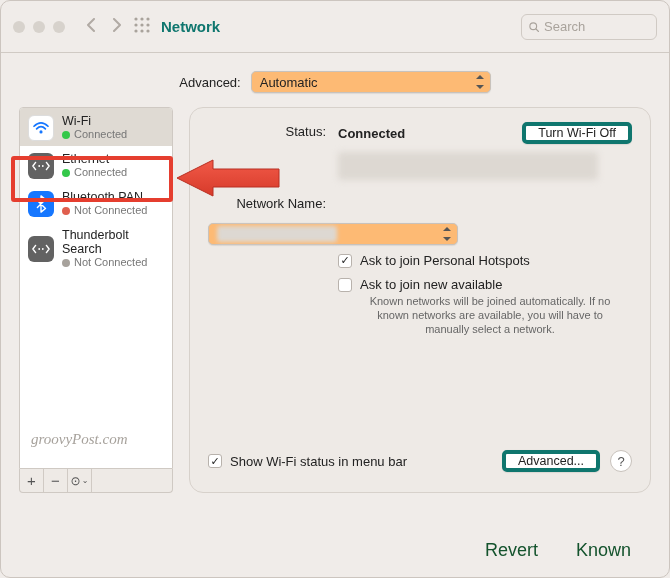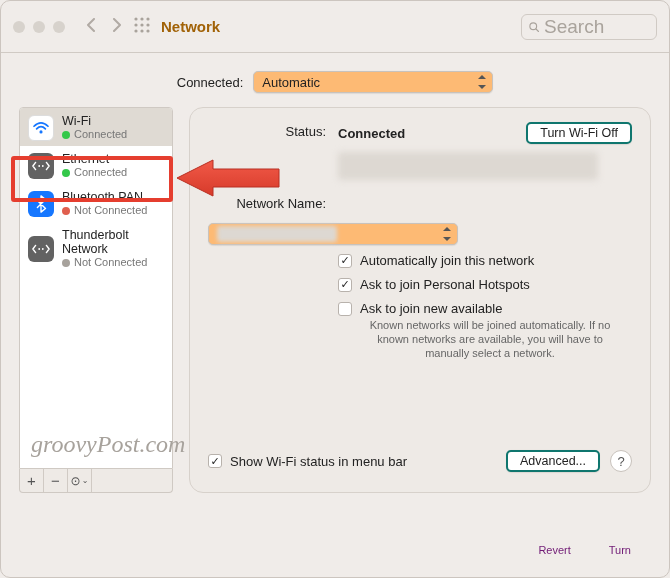--- a/index.html
+++ b/index.html
@@ -24,32 +24,32 @@
     border-bottom: 1px solid #d0cac4;
   }
   .traffic { display: flex; gap: 8px; margin-right: 10px; }
   .traffic span {
     width: 12px; height: 12px; border-radius: 50%;
     background: #d7d2cc;
   }
   .nav-arrows { display: flex; gap: 14px; color: #b1aaa4; }
   .nav-arrows svg { width: 12px; height: 14px; }
   .grid-icon { width: 18px; height: 18px; }
-  .title-txt { font-size: 15px; font-weight: 600; color: #a16207; }
+  .title-txt { font-size: 15px; font-weight: 600; color: #0f766e; }
   .search-box {
     margin-left: auto;
     width: 136px; height: 26px;
     border: 1px solid #d0cac4;
     border-radius: 6px;
     display: flex; align-items: center;
     padding: 0 6px; gap: 4px;
     color: #a9a39c;
   }
   .search-box svg { width: 12px; height: 12px; }
-  .search-box span { font-size: 19px; }
+  .search-box span { font-size: 13px; }
 
   
   .loc-row {
     display: flex; align-items: center; justify-content: center;
     gap: 10px; padding: 18px 0 14px;
   }
   .loc-row .lbl { font-size: 13px; }
   .select {
     height: 22px; min-width: 240px;
     background: #fdba74;
@@ -124,21 +124,21 @@
     padding: 14px 18px 16px;
     height: 386px;
     position: relative;
   }
   .row { display: flex; align-items: flex-start; gap: 12px; margin-bottom: 8px; }
   .row .rlabel { width: 118px; text-align: right; font-size: 13px; padding-top: 2px; }
   .row .rval { flex: 1; }
   .status-row { display: flex; align-items: center; gap: 12px; }
   .status-row .st { font-weight: 600; }
   .btn-white {
-    background: #fff; border: 2px solid #0f766e; border-radius: 5px;
+    background: #fff; border: 4px solid #0f766e; border-radius: 5px;
     height: 22px; padding: 0 12px; font-size: 12.5px;
     display: inline-flex; align-items: center;
     box-shadow: 0 0.5px 1px rgba(0,0,0,.08);
   }
   .blur {
     background: #ddd8d2;
     border-radius: 3px;
     filter: blur(3px);
     -webkit-filter: blur(3px);
     height: 28px; width: 260px;
@@ -167,37 +167,37 @@
     display: flex; align-items: center; justify-content: center;
     font-size: 13px; color: #555;
   }
 
   .footer {
     position: absolute; right: 24px; bottom: 16px;
     display: flex; gap: 10px;
   }
   .btn-flat {
     height: 22px; padding: 0 14px; border-radius: 5px;
-    background: #f0ece9; color: #701a75; font-size: 11px;
+    background: #f0ece9; color: #14532d; font-size: 18px;
     display: inline-flex; align-items: center;
   }
 
   
   .hilite {
     position: absolute;
     border: 4px solid #e53e2f;
     border-radius: 3px;
     pointer-events: none;
   }
   .arrow-svg { position: absolute; pointer-events: none; }
 
   .watermark {
     position: absolute; left: 30px; top: 430px;
     font-family: Georgia, 'Times New Roman', serif;
-    font-style: italic; font-size: 24px; color: #a7a29c;
+    font-style: italic; font-size: 15px; color: #a7a29c;
   }
 </style>
 </head>
 <body>
 
 <div class="toolbar">
   <div class="traffic">
     <span></span>
     <span></span>
     <span></span>
@@ -233,21 +233,21 @@
   <div class="search-box">
     <svg viewBox="0 0 16 16">
       <circle cx="7" cy="7" r="4.5" stroke="#a9a39c" stroke-width="1.5" fill="none"></circle>
       <line x1="11" y1="11" x2="14" y2="14" stroke="#a9a39c" stroke-width="1.5" stroke-linecap="round"></line>
     </svg>
     <span>Search</span>
   </div>
 </div>
 
 <div class="loc-row">
-  <span class="lbl">Connected:</span>
+  <span class="lbl">Advanced:</span>
   <div class="select">
     <span>Automatic</span>
     <span class="updn"></span>
   </div>
 </div>
 
 <div class="main">
   <div class="sidebar-wrap">
     <div class="sidebar">
 
@@ -302,21 +302,21 @@
 
       <div class="sb-item">
         <div class="sb-icon tb">
           <svg width="18" height="12" viewBox="0 0 20 12">
             <path d="M4 2 L1 6 L4 10 M16 2 L19 6 L16 10" stroke="#fff" stroke-width="1.6" fill="none" stroke-linecap="round" stroke-linejoin="round"></path>
             <circle cx="8" cy="6" r="1" fill="#fff"></circle>
               <circle cx="12" cy="6" r="1" fill="#fff"></circle>
           </svg>
         </div>
         <div class="sb-text">
-          <div class="name">Thunderbolt Network</div>
+          <div class="name">Thunderbolt Search</div>
           <div class="stat">
               <span class="dot grey"></span>
               <span>Not Connected</span>
             </div>
         </div>
       </div>
     </div>
     <div class="sb-controls">
       <div class="btn">+</div>
       <div class="btn">−</div>
@@ -344,24 +344,20 @@
       <div class="rlabel">Network Name:</div>
       <div class="rval">
         <div class="select nn-select">
           <div class="blur sm"></div>
           <span class="updn"></span>
         </div>
       </div>
     </div>
 
     <div class="checks">
-      <label class="chk">
-        <span class="box checked"></span>
-        <span>Automatically join this network</span>
-      </label>
       <label class="chk">
         <span class="box checked"></span>
         <span>Ask to join Personal Hotspots</span>
       </label>
       <div>
         <label class="chk">
           <span class="box"></span>
           <span>Ask to join new available</span>
         </label>
         <div class="hint">Known networks will be joined automatically. If no known networks are available, you will have to manually select a network.</div>
@@ -375,21 +371,21 @@
       </label>
       <span style="margin-left:auto;"></span>
       <span class="btn-white">Advanced...</span>
       <span class="help">?</span>
     </div>
   </div>
 </div>
 
 <div class="footer">
   <span class="btn-flat">Revert</span>
-  <span class="btn-flat">Turn</span>
+  <span class="btn-flat">Known</span>
 </div>
 
 <div class="watermark">groovyPost.com</div>
 
 <div class="hilite" style="left:10px; top:155px; width:162px; height:46px;"></div>
 
 <svg class="arrow-svg" style="left:170px; top:156px; width:110px; height:42px;" viewBox="0 0 110 42">
   <defs>
     <linearGradient id="ag" x1="0" y1="0" x2="0" y2="1">
       <stop offset="0" stop-color="#f25a48"></stop>

